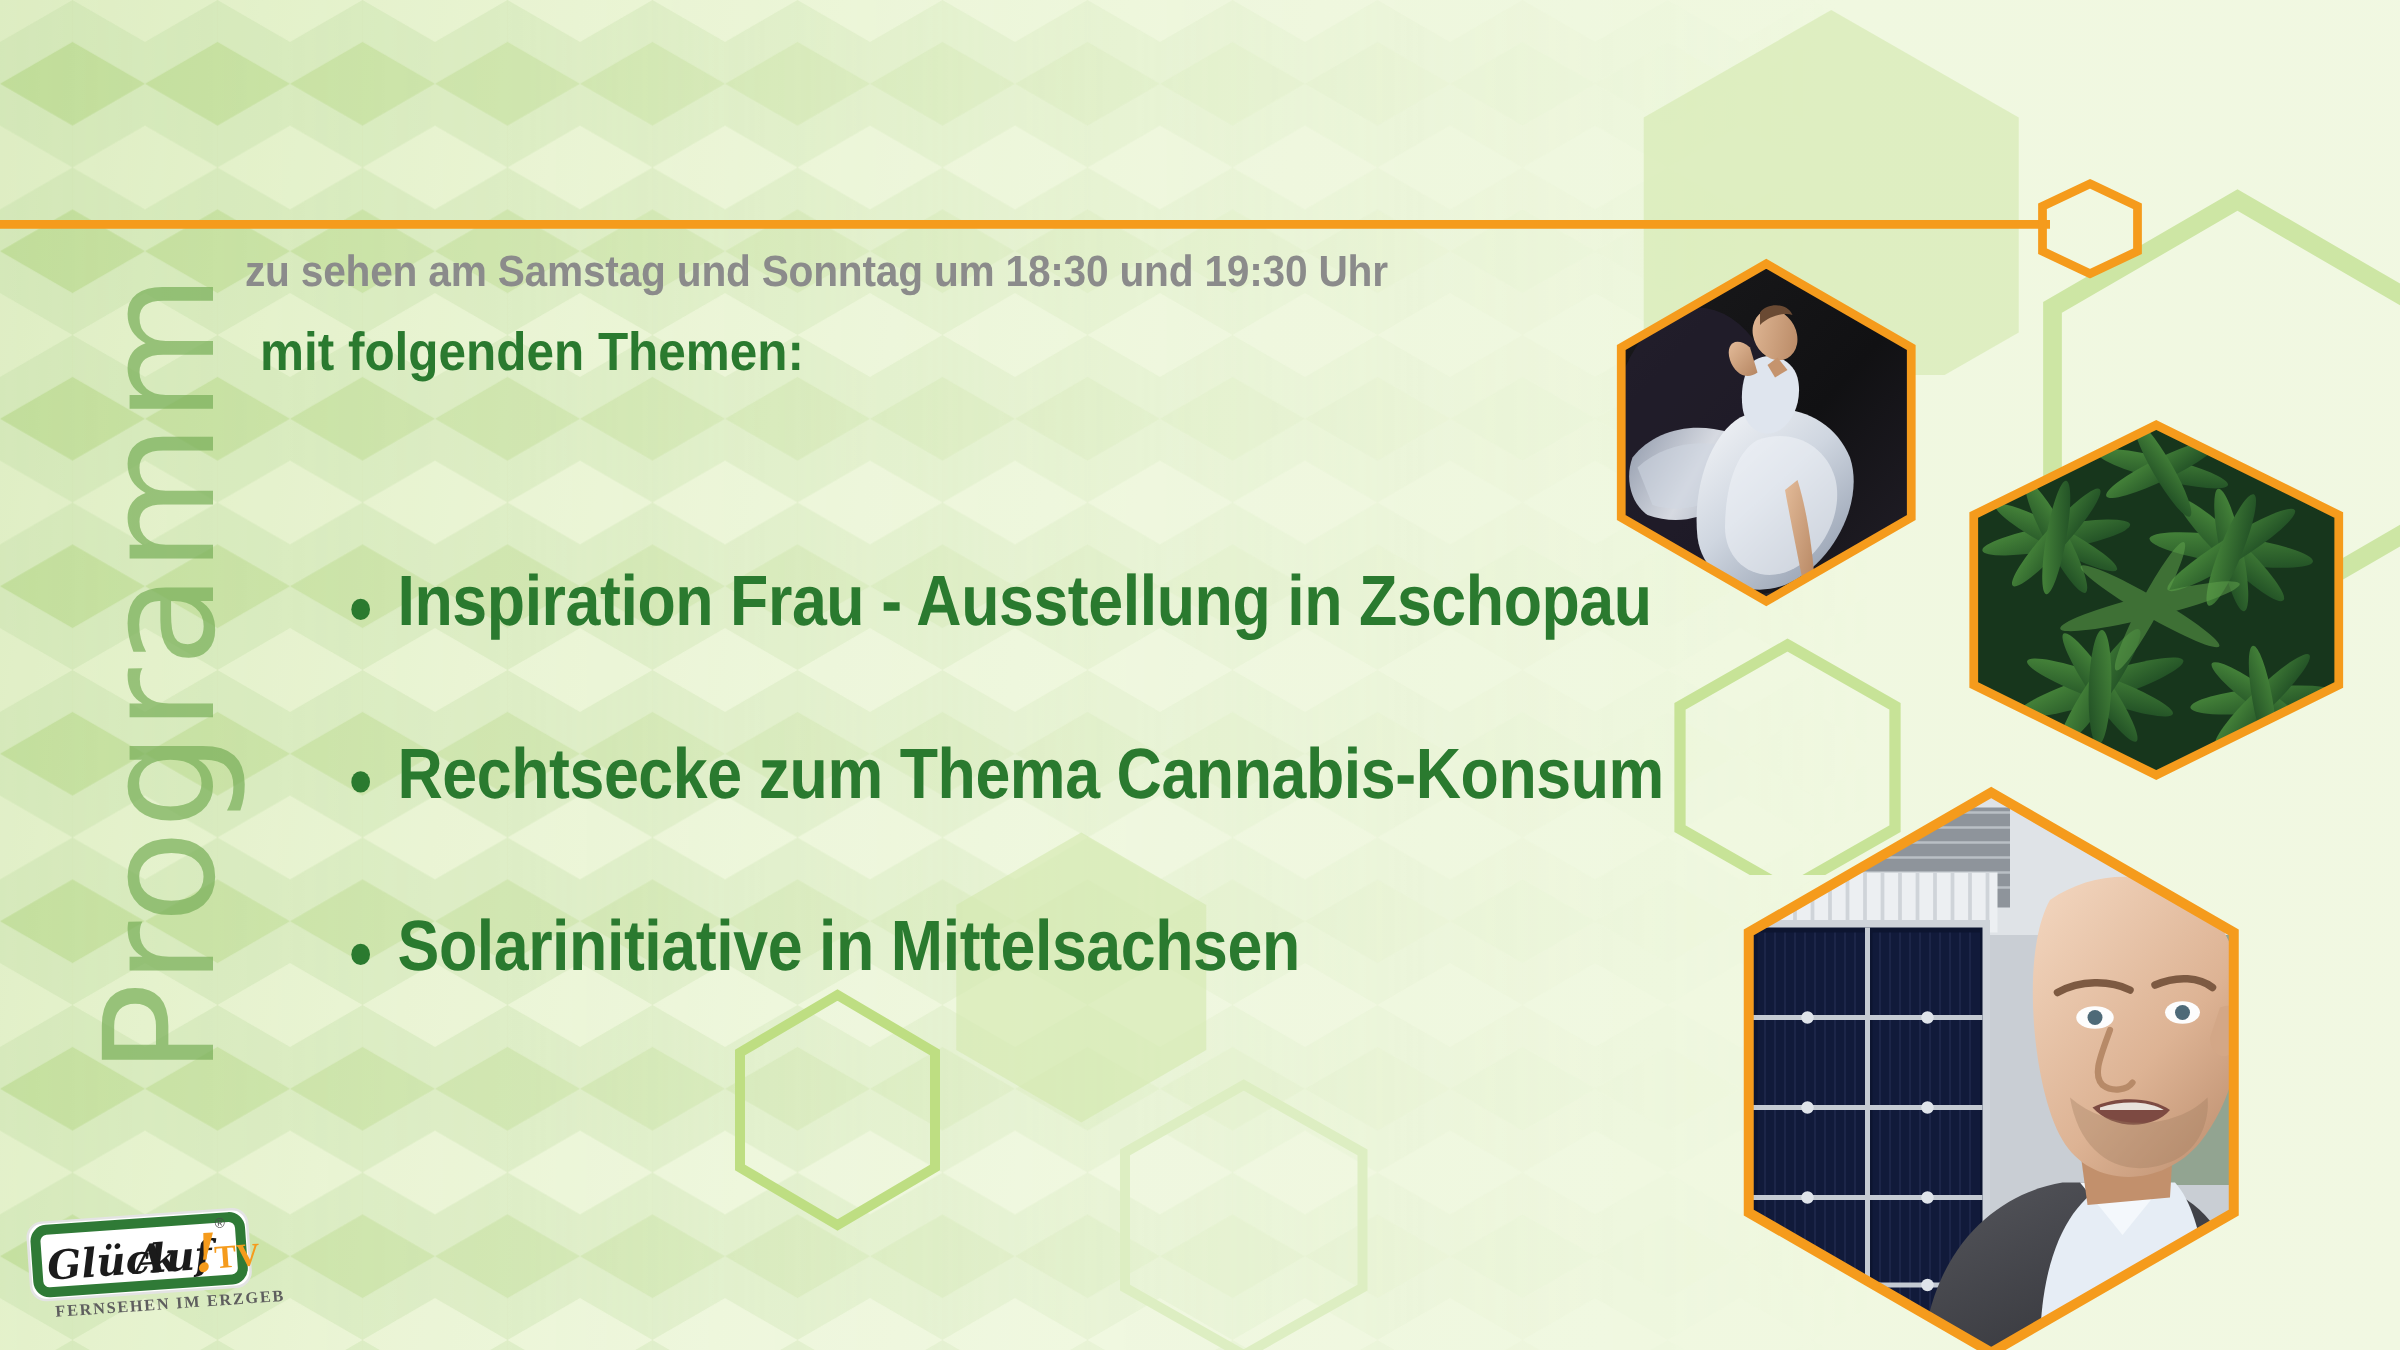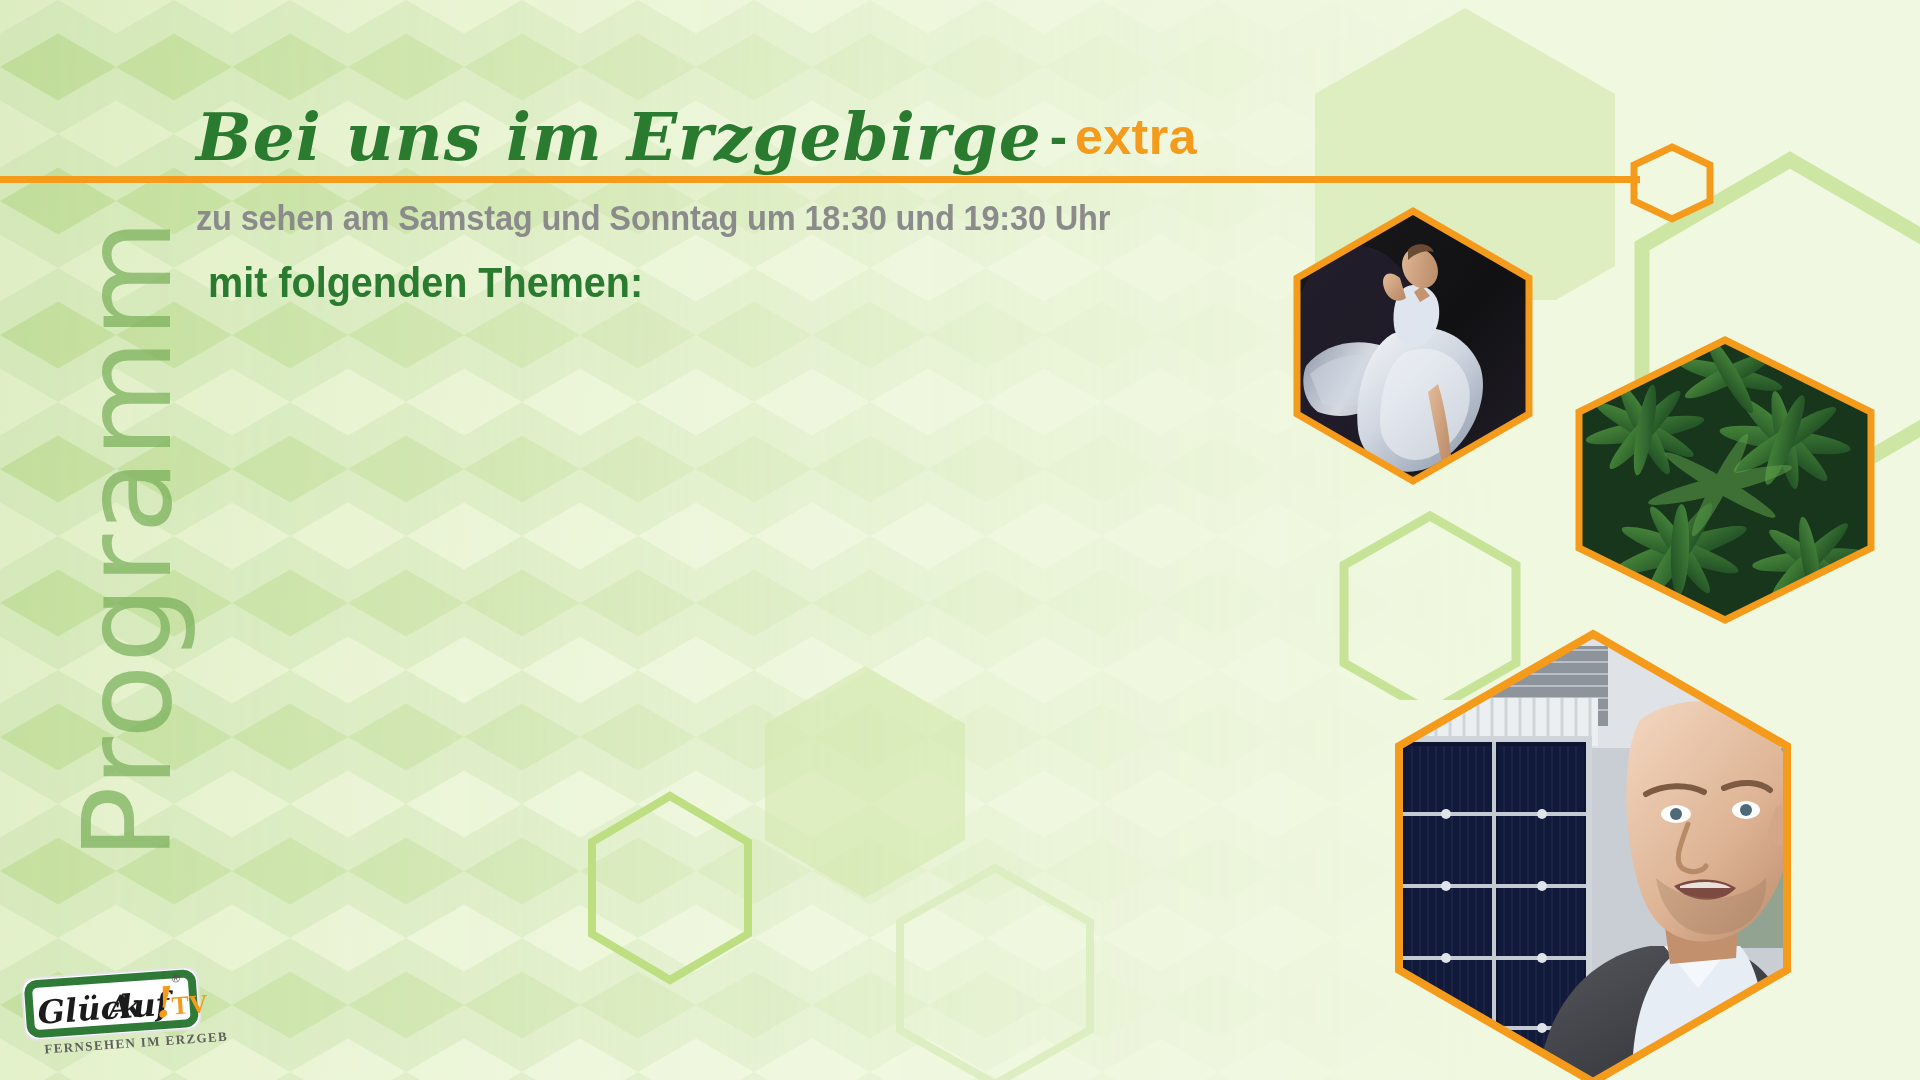--- a/index.html
+++ b/index.html
@@ -237,27 +237,38 @@
 
   <div class="rule"></div>
   <div class="rule-hex">
     <svg width="92" height="80" viewBox="0 0 92 80" xmlns="http://www.w3.org/2000/svg">
       <polygon points="46,4 84,22 84,58 46,76 8,58 8,22" fill="none" stroke="#f59b1c" stroke-width="7"></polygon>
     </svg>
   </div>
 
   <div class="programm">Programm</div>
 
-  <div class="headline">
-    <span class="script">Bei uns im Erzgebirge</span><span class="dash">-</span><span class="extra">extra</span>
-  </div>
 
   <div class="airtime">zu sehen am Samstag und Sonntag um 18:30 und 19:30 Uhr</div>
   <div class="topics-label">mit folgenden Themen:</div>
 
+  <ul class="topics">
+    <li class="topic">
+      <span class="dot"></span>
+      <span>Inspiration Frau - Ausstellung in Zschopau</span>
+    </li>
+    <li class="topic">
+      <span class="dot"></span>
+      <span>Rechtsecke zum Thema Cannabis-Konsum</span>
+    </li>
+    <li class="topic">
+      <span class="dot"></span>
+      <span>Solarinitiative in Mittelsachsen</span>
+    </li>
+  </ul>
 
   <div class="hexframe" style="left:1288px; top:206px;">
     <svg width="250" height="280" viewBox="0 0 250 280" xmlns="http://www.w3.org/2000/svg">
       <defs>
         <clipPath id="clipDancer">
           <polygon points="125,5 241,72 241,208 125,275 9,208 9,72"></polygon>
         </clipPath>
         <linearGradient id="dkbg" x1="0" y1="0" x2="1" y2="1">
           <stop offset="0%" stop-color="#1a1a1c"></stop>
           <stop offset="55%" stop-color="#111113"></stop>

